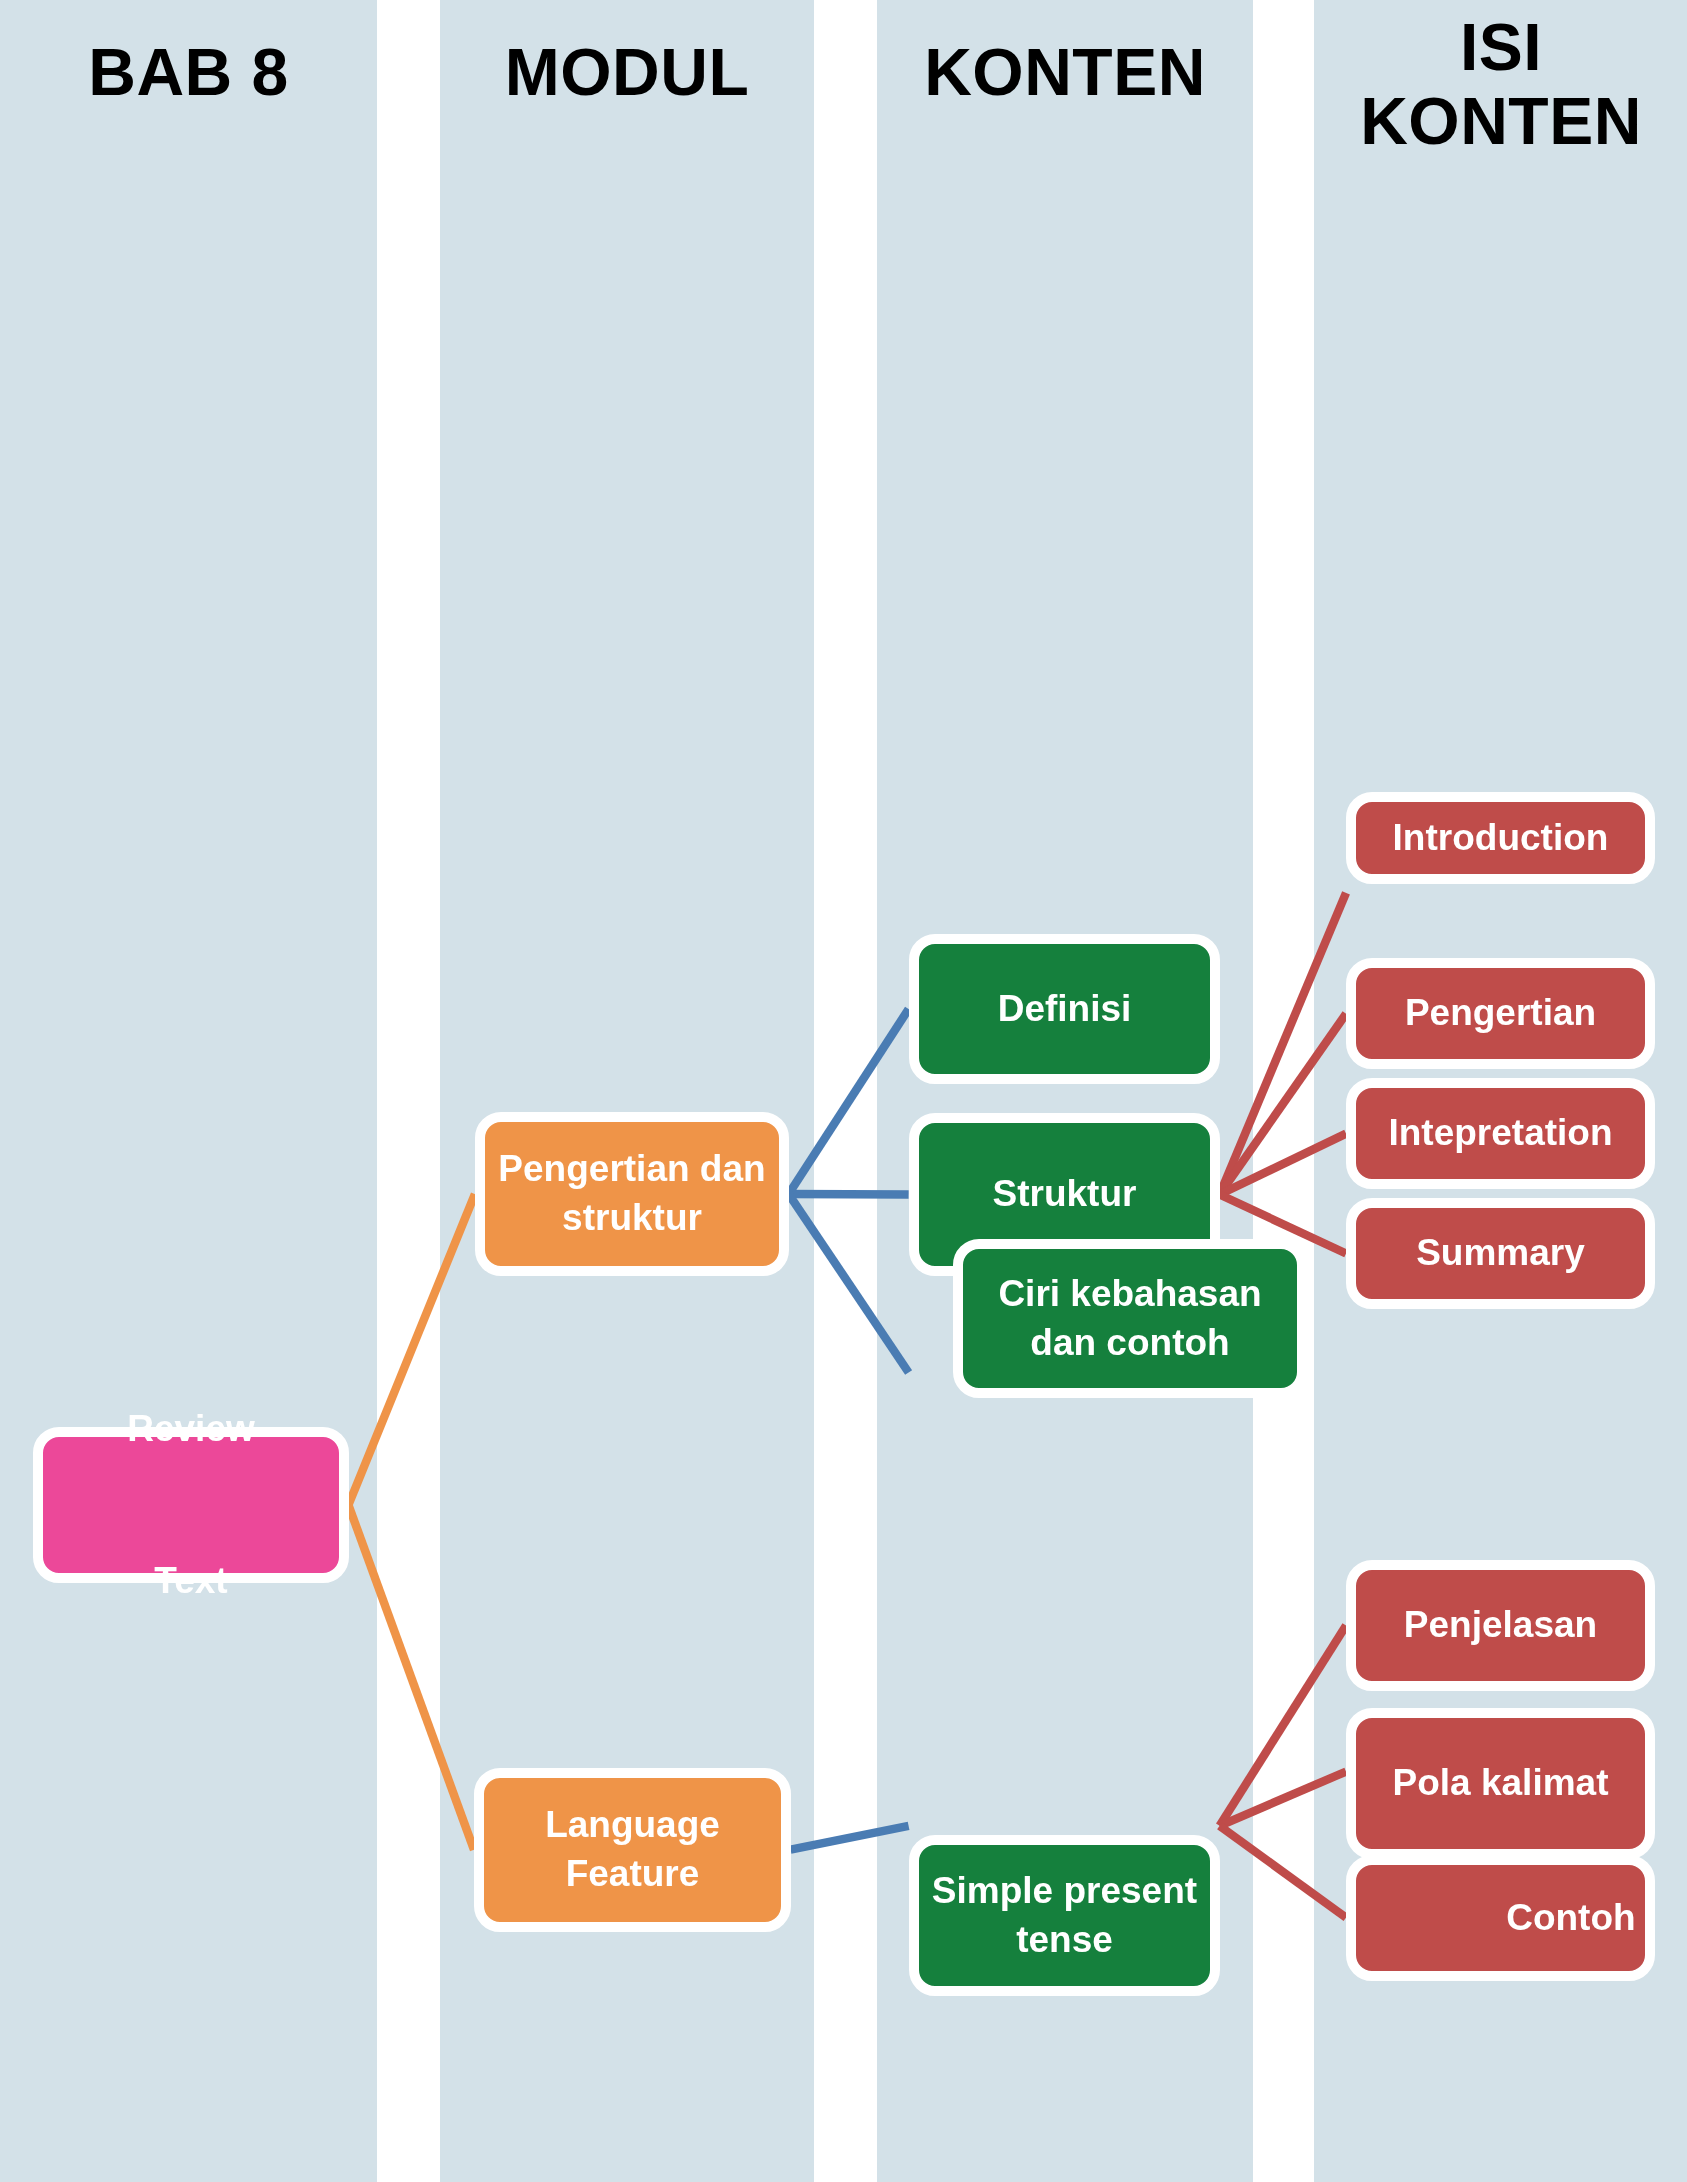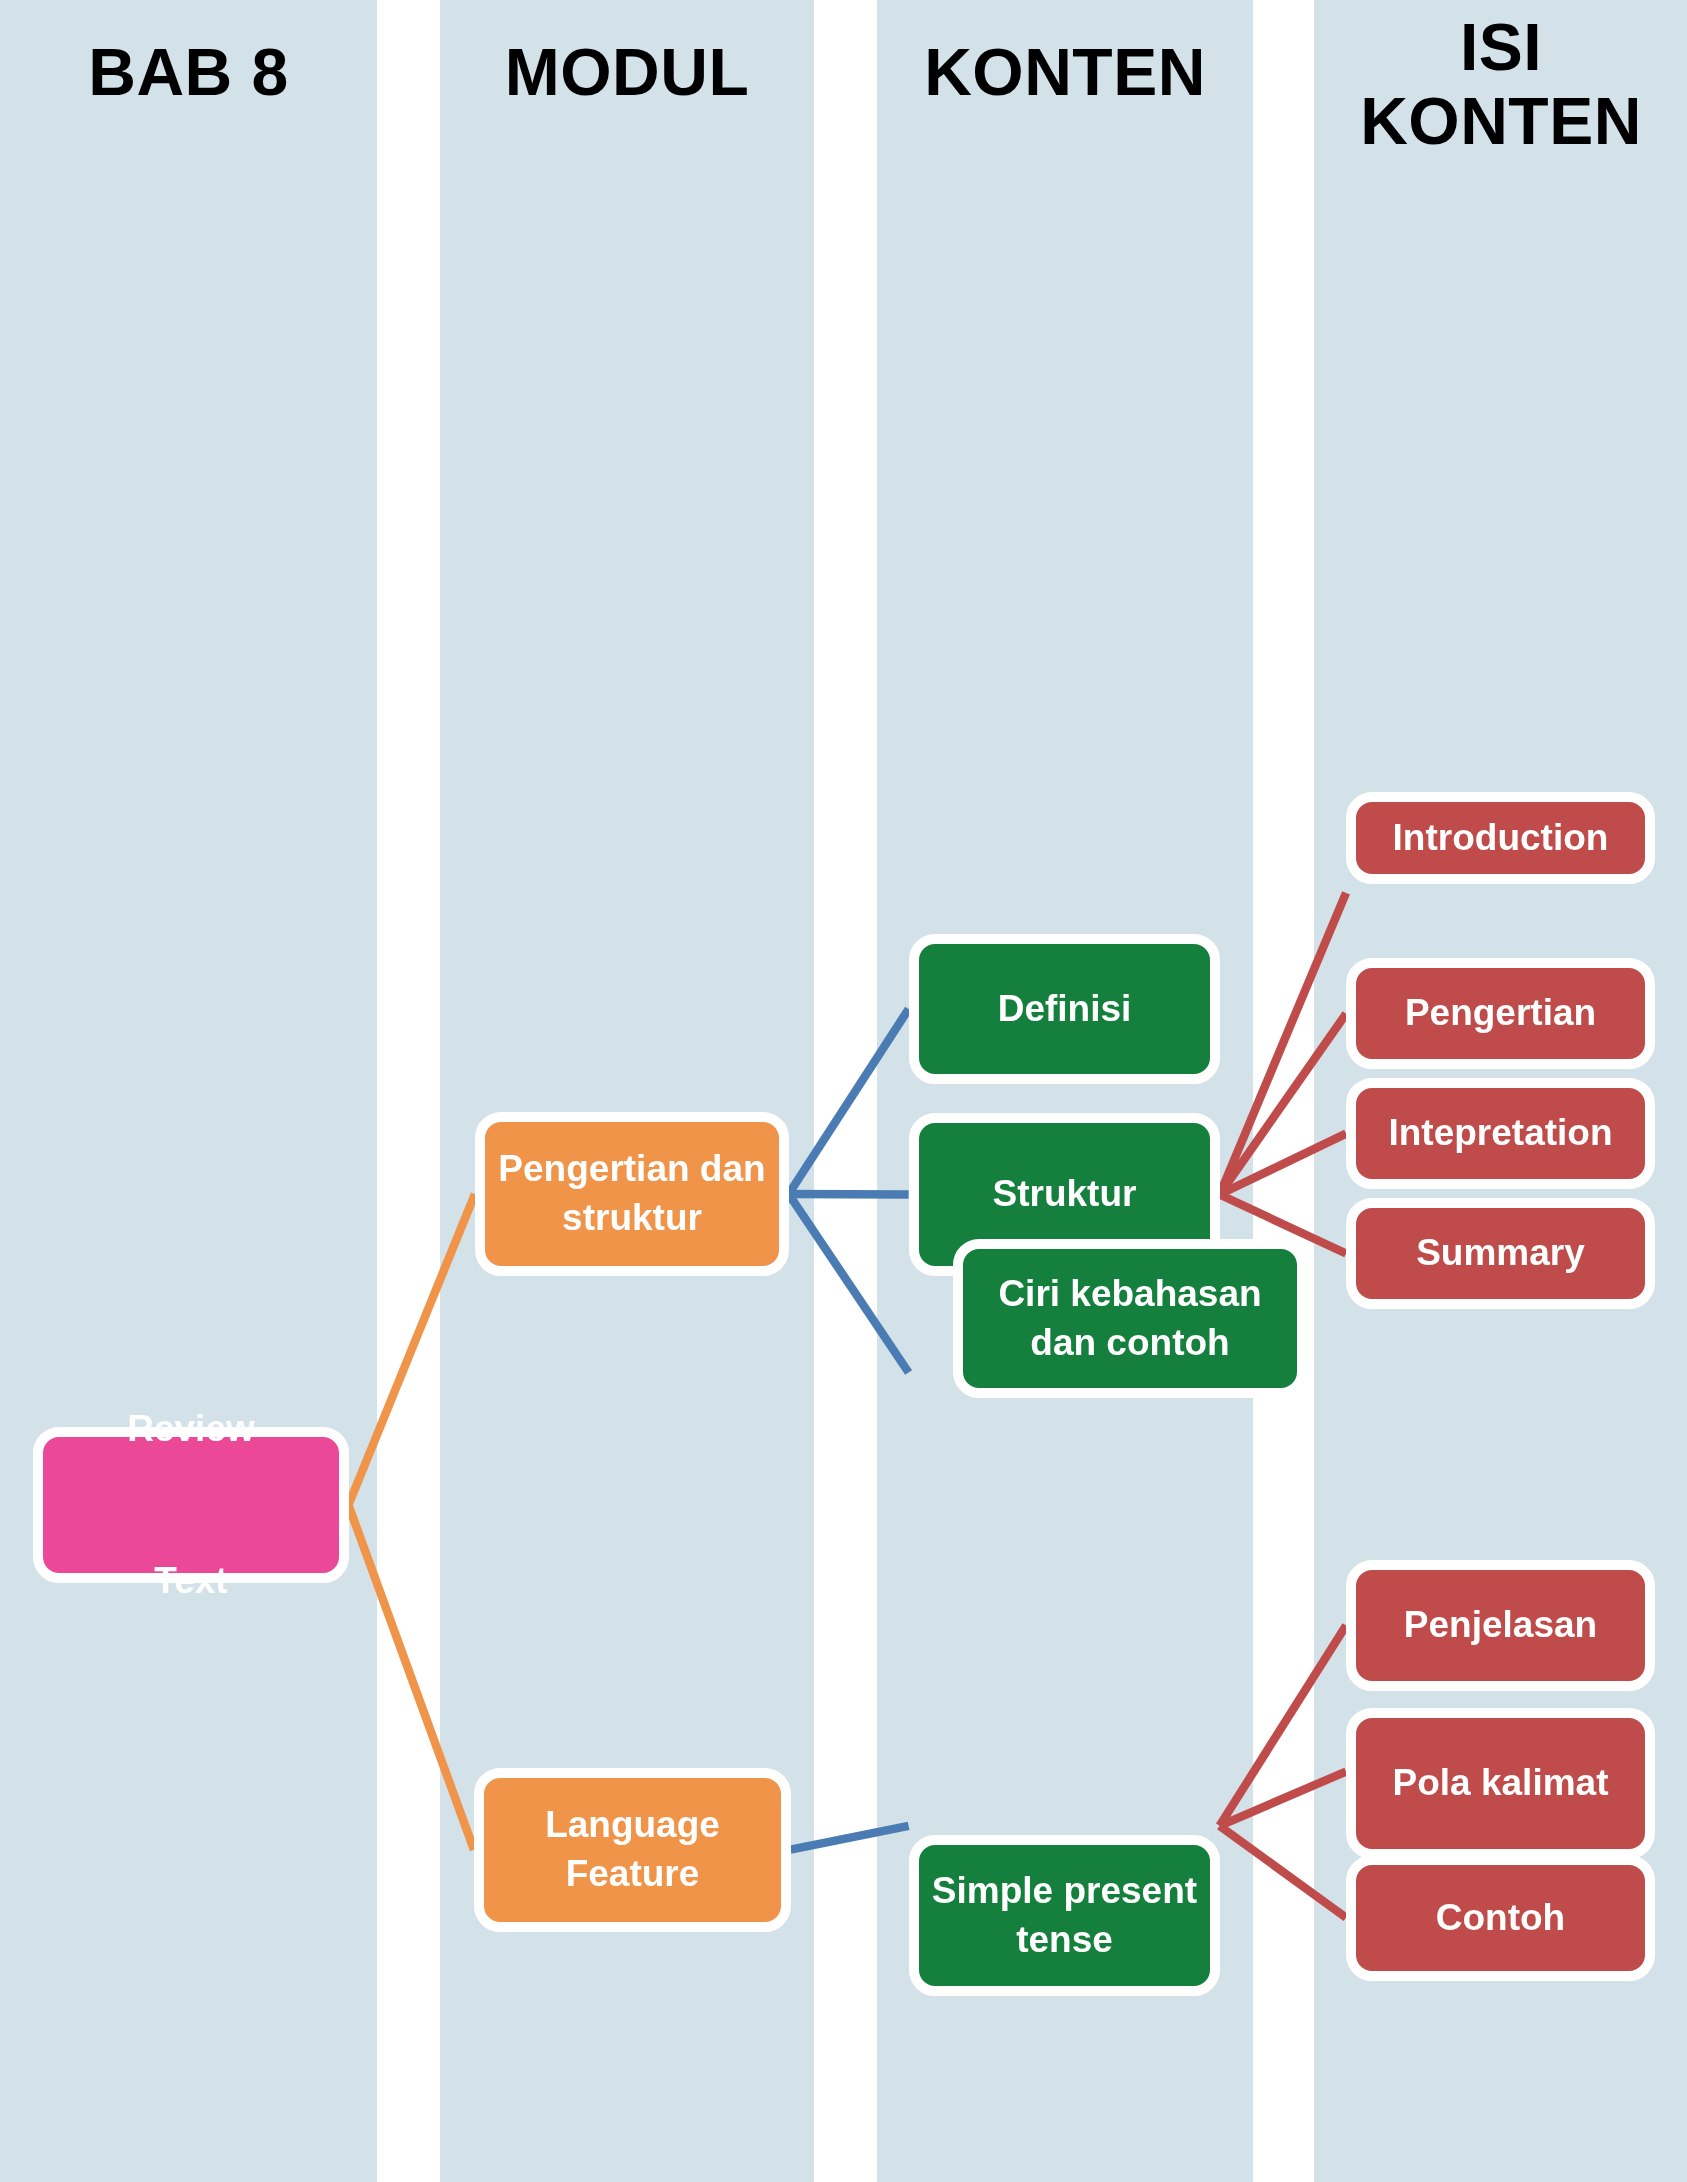--- a/index.html
+++ b/index.html
@@ -142,18 +142,18 @@
       </div>
       <div class="node red" style="left: 1346px; top: 1198px; width: 309px; height: 111px; font-size: 37px;">
         <span class="node-label">Summary</span>
       </div>
       <div class="node red" style="left: 1346px; top: 1560px; width: 309px; height: 131px; font-size: 37px;">
         <span class="node-label">Penjelasan</span>
       </div>
       <div class="node red" style="left: 1346px; top: 1708px; width: 309px; height: 151px; font-size: 37px;">
         <span class="node-label">Pola kalimat</span>
       </div>
-      <div class="node red" style="left: 1346px; top: 1855px; width: 309px; height: 126px; font-size: 37px;">
+      <div class="node red" style="left: 1346px; top: 1855px; width: 309px; height: 126px; font-size: 37px; text-align: right;">
         <span class="node-label">Contoh</span>
       </div>
     </div>
 </div>
 
 
 </body></html>

